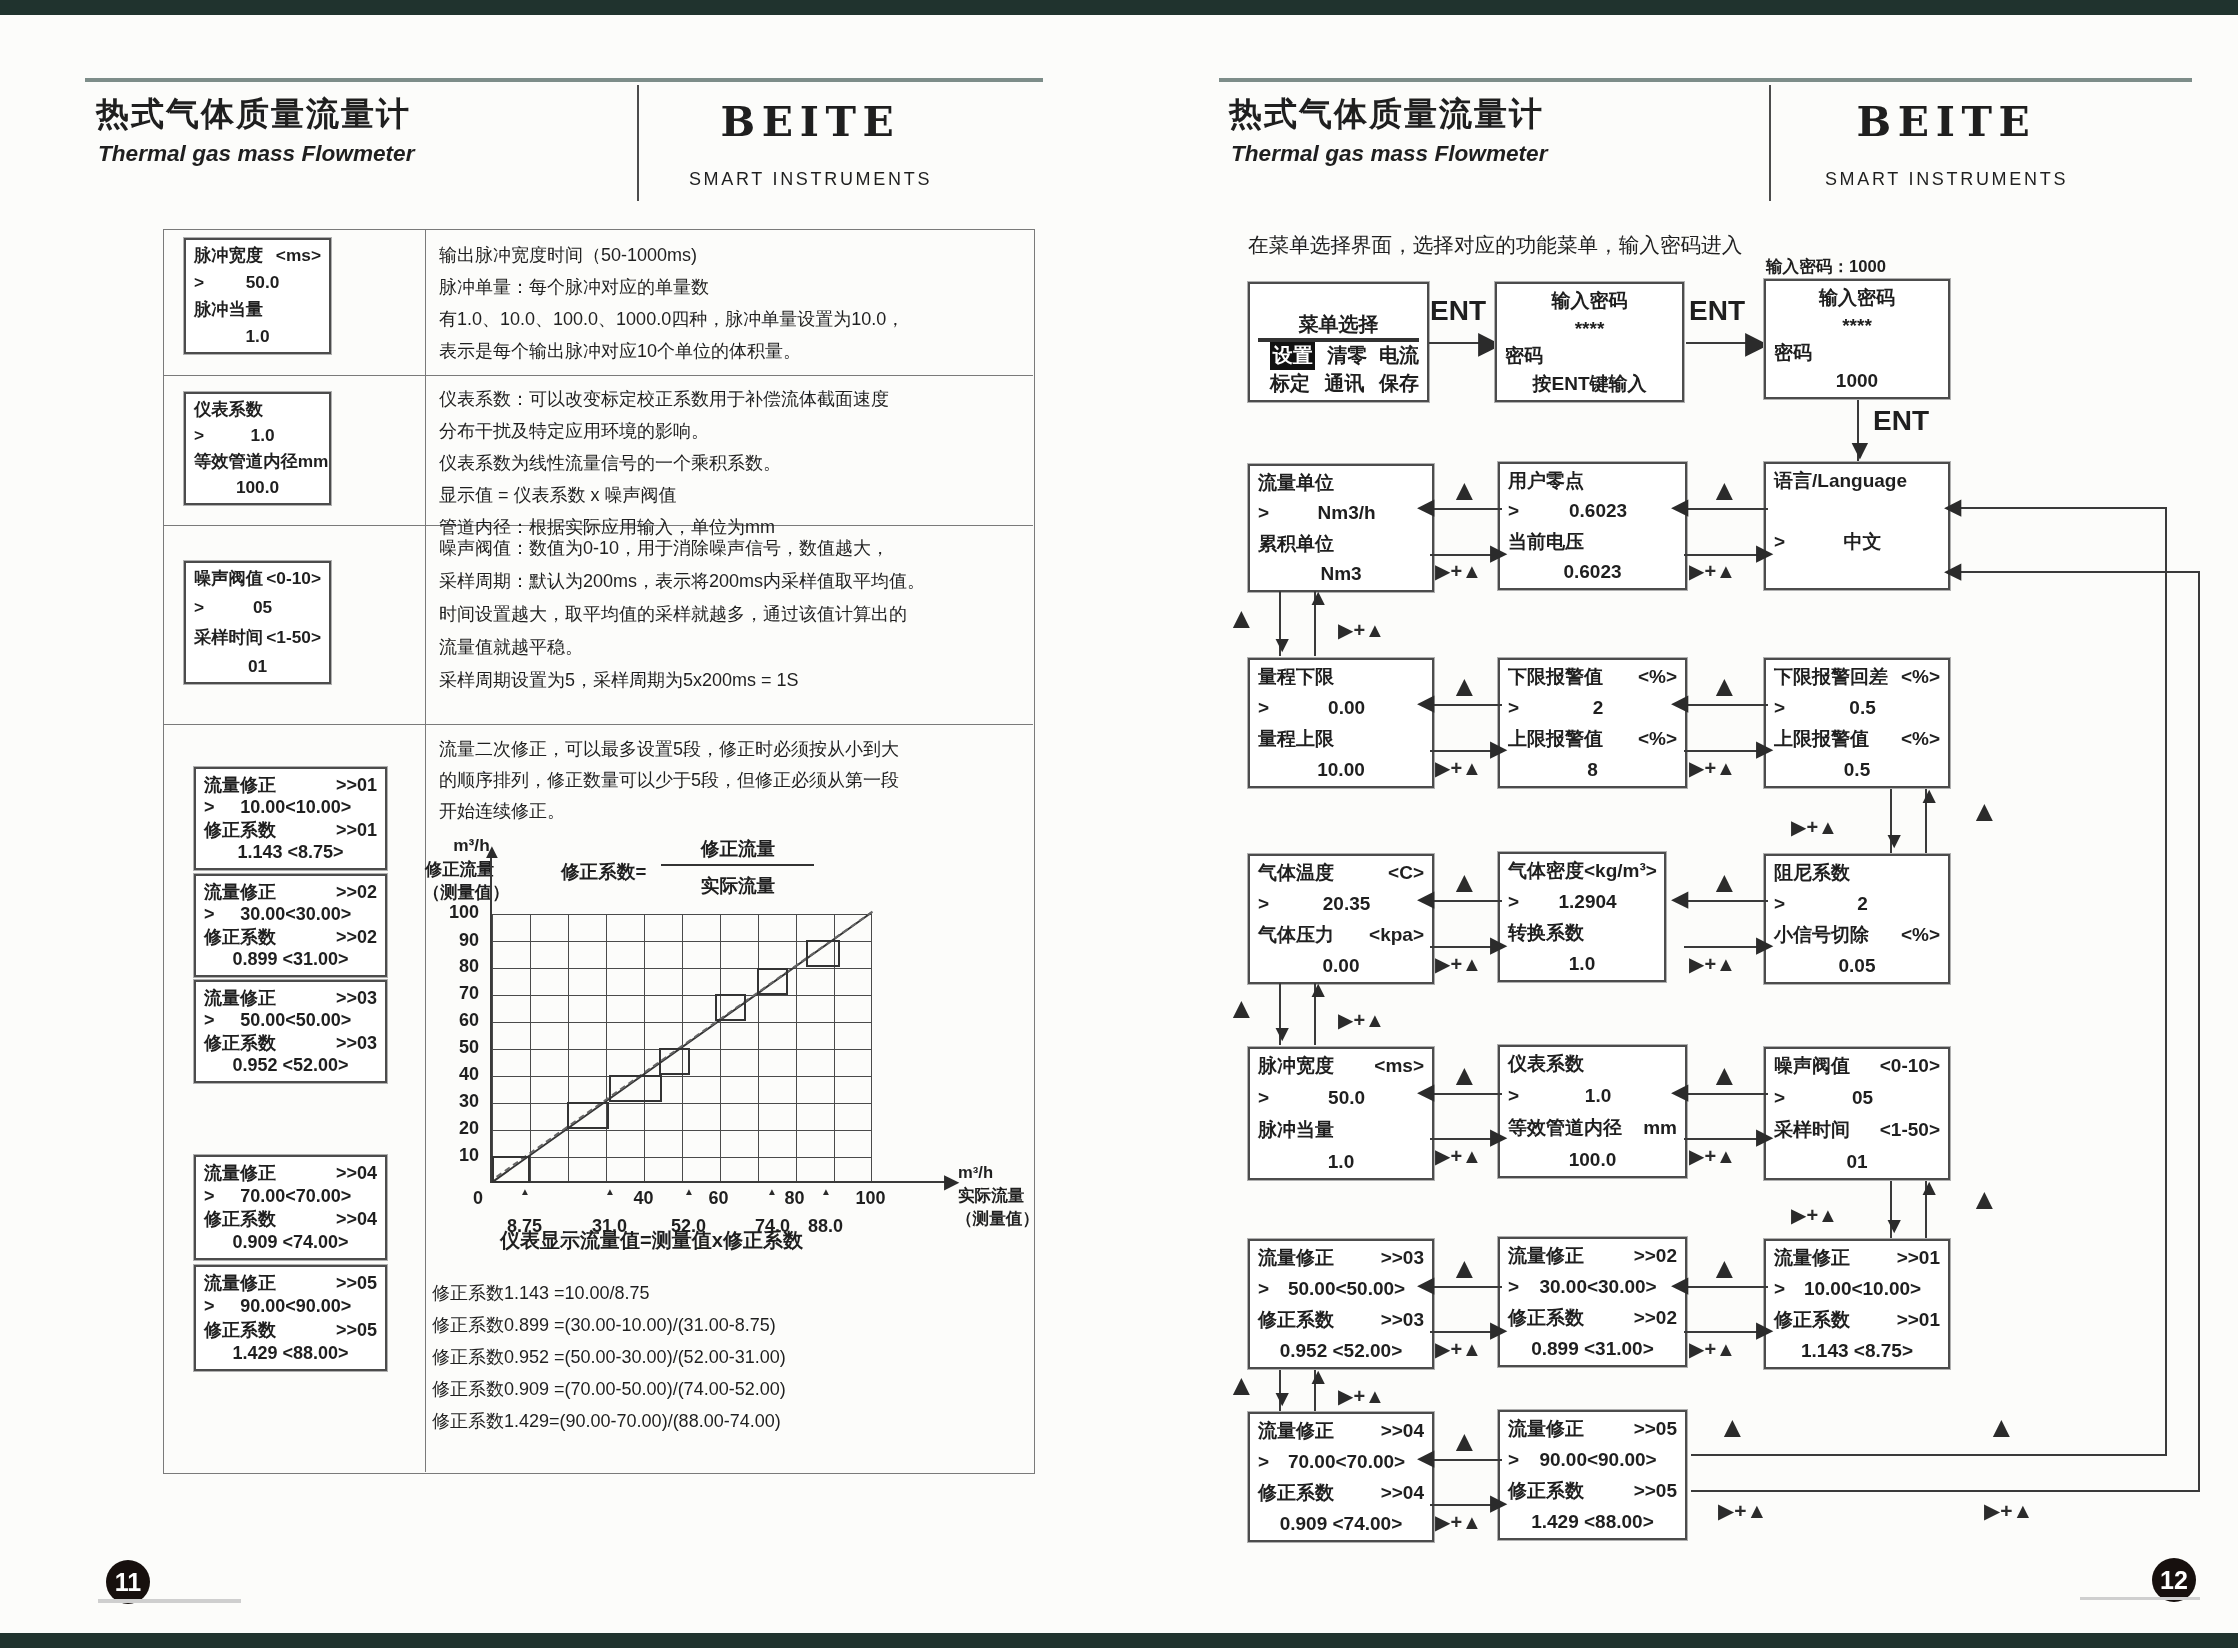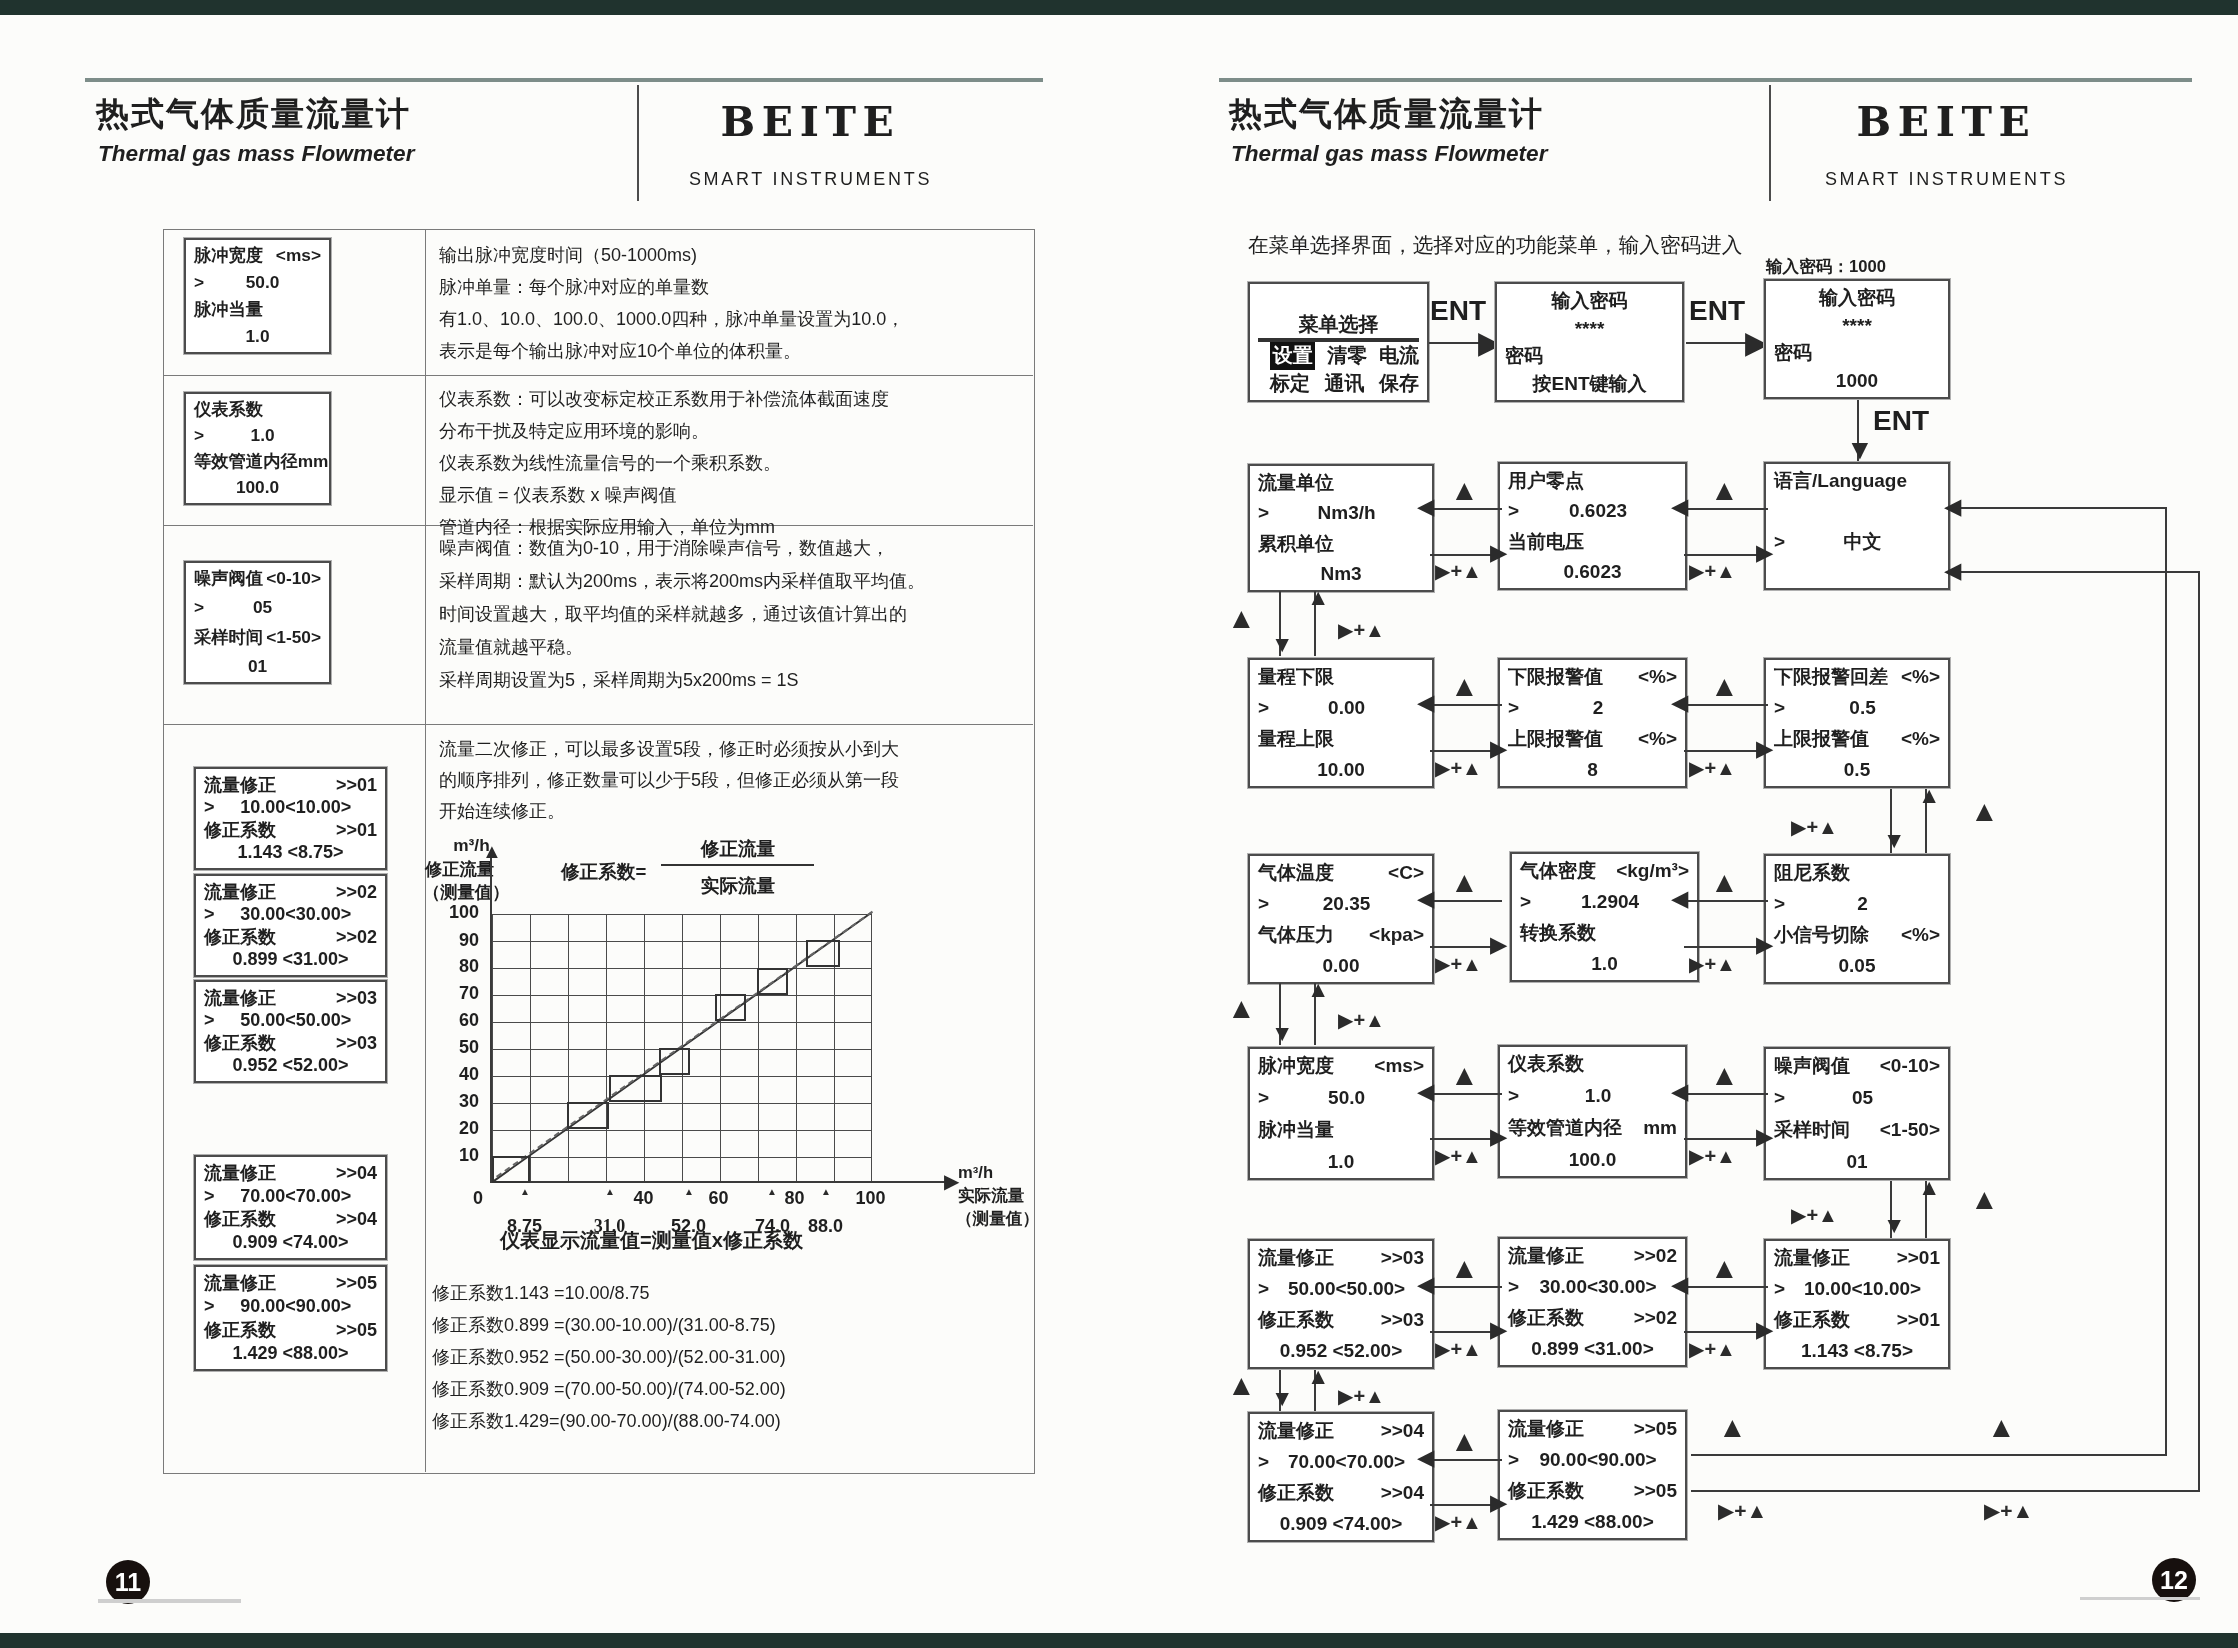--- a/index.html
+++ b/index.html
@@ -263,21 +263,21 @@
   <span class="tick" style="left:439px;top:1064px;width:40px;text-align:right;">40</span>
   <span class="tick" style="left:439px;top:1091px;width:40px;text-align:right;">30</span>
   <span class="tick" style="left:439px;top:1118px;width:40px;text-align:right;">20</span>
   <span class="tick" style="left:439px;top:1145px;width:40px;text-align:right;">10</span>
   <span class="tick" style="left:473px;top:1188px;">0</span>
   <span class="tick" style="left:617px;top:1188px;width:53px;text-align:center;">40</span>
   <span class="tick" style="left:692px;top:1188px;width:53px;text-align:center;">60</span>
   <span class="tick" style="left:768px;top:1188px;width:53px;text-align:center;">80</span>
   <span class="tick" style="left:844px;top:1188px;width:53px;text-align:center;">100</span>
   <span class="tick" style="left:498px;top:1216px;width:53px;text-align:center;">8.75</span>
-  <span class="tick" style="left:583px;top:1216px;width:53px;text-align:center;font-family:Liberation Serif, serif;">31.0</span>
+  <span class="tick" style="left:583px;top:1216px;width:53px;text-align:center;">31.0</span>
   <span class="tick" style="left:662px;top:1216px;width:53px;text-align:center;">52.0</span>
   <span class="tick" style="left:746px;top:1216px;width:53px;text-align:center;">74.0</span>
   <span class="tick" style="left:799px;top:1216px;width:53px;text-align:center;">88.0</span>
   <span class="glyph t" style="left:520px;top:1187px;font-size:10px;">▲</span>
   <span class="glyph t" style="left:605px;top:1187px;font-size:10px;">▲</span>
   <span class="glyph t" style="left:684px;top:1187px;font-size:10px;">▲</span>
   <span class="glyph t" style="left:767px;top:1187px;font-size:10px;">▲</span>
   <span class="glyph t" style="left:821px;top:1187px;font-size:10px;">▲</span>
 
   <div class="abs t" style="left:958px;top:1163px;font-size:16.6px;font-weight:bold;">m³/h</div>
@@ -464,21 +464,21 @@
         <span class="lc">20.35</span>
       </div>
       <div class="lcd-line">
         <span class="ll">气体压力</span>
         <span class="lr">&lt;kpa&gt;</span>
       </div>
       <div class="lcd-line">
         <span class="lc">0.00</span>
       </div>
     </div>
-  <div class="lcd f29" style="left:1498px;top:852px;width:189px;height:130px;margin-left:12px;">
+  <div class="lcd f29" style="left:1498px;top:852px;width:168px;height:130px;">
       <div class="lcd-line">
         <span class="ll">气体密度</span>
         <span class="lr">&lt;kg/m³&gt;</span>
       </div>
       <div class="lcd-line">
         <span class="ll">&gt;</span>
         <span class="lc">1.2904</span>
       </div>
       <div class="lcd-line">
         <span class="ll">转换系数</span>

